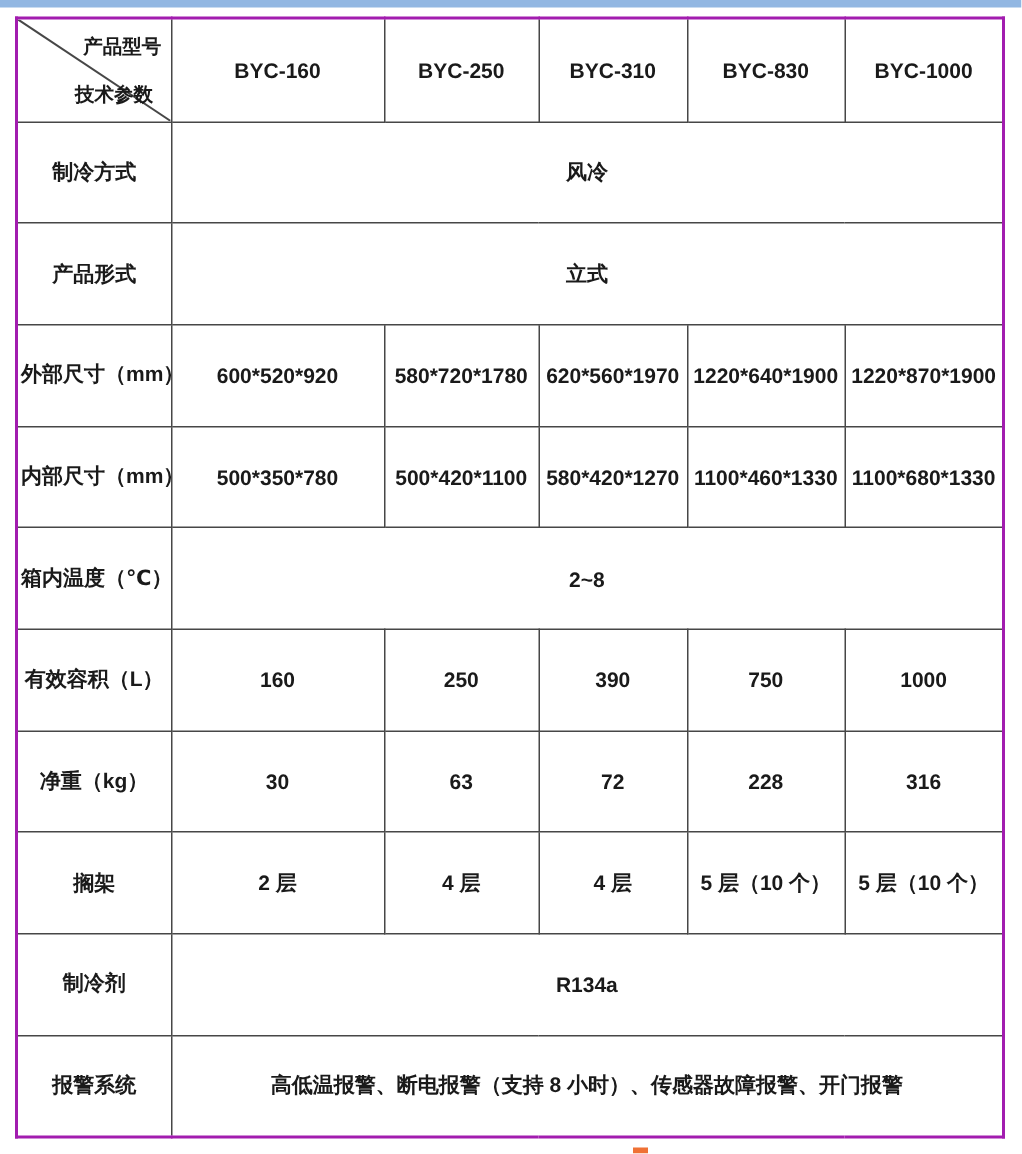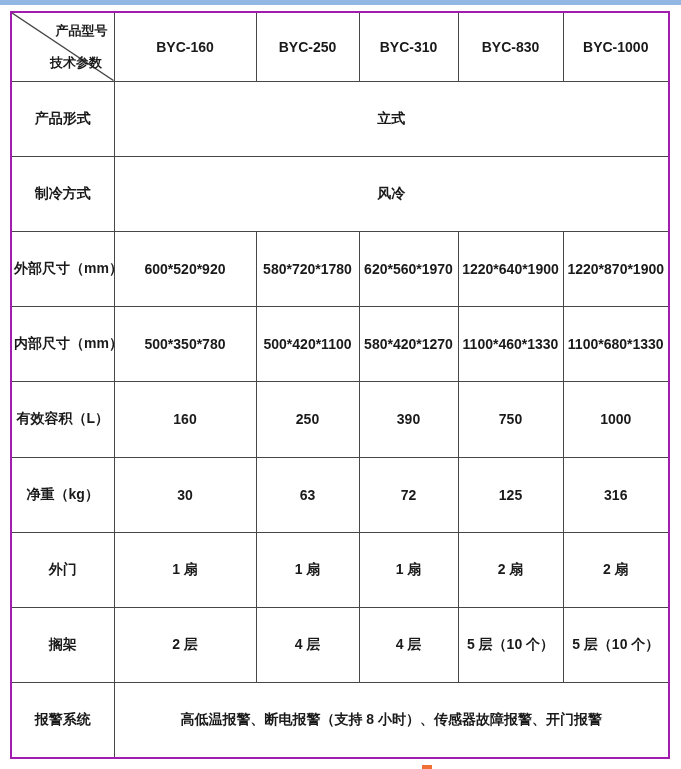--- a/index.html
+++ b/index.html
@@ -103,74 +103,74 @@
         </td>
         <td>BYC-160</td>
         <td>BYC-250</td>
         <td>BYC-310</td>
         <td>BYC-830</td>
         <td>BYC-1000</td>
       </tr>
     </thead>
     <tbody>
       <tr>
+        <td>制冷方式</td>
+        <td colspan="5">风冷</td>
+      </tr>
+      <tr>
         <td>产品形式</td>
         <td colspan="5">立式</td>
-      </tr>
-      <tr>
-        <td>制冷方式</td>
-        <td colspan="5">风冷</td>
       </tr>
       <tr>
         <td>外部尺寸（mm）</td>
         <td>600*520*920</td>
         <td>580*720*1780</td>
         <td>620*560*1970</td>
         <td>1220*640*1900</td>
         <td>1220*870*1900</td>
       </tr>
       <tr>
         <td>内部尺寸（mm）</td>
         <td>500*350*780</td>
         <td>500*420*1100</td>
         <td>580*420*1270</td>
         <td>1100*460*1330</td>
         <td>1100*680*1330</td>
       </tr>
       <tr>
+        <td>箱内温度（℃）</td>
+        <td colspan="5">2~8</td>
+      </tr>
+      <tr>
         <td>有效容积（L）</td>
         <td>160</td>
         <td>250</td>
         <td>390</td>
         <td>750</td>
         <td>1000</td>
       </tr>
       <tr>
         <td>净重（kg）</td>
         <td>30</td>
         <td>63</td>
         <td>72</td>
-        <td>125</td>
+        <td>228</td>
         <td>316</td>
-      </tr>
-      <tr>
-        <td>外门</td>
-        <td>1 扇</td>
-        <td>1 扇</td>
-        <td>1 扇</td>
-        <td>2 扇</td>
-        <td>2 扇</td>
       </tr>
       <tr>
         <td>搁架</td>
         <td>2 层</td>
         <td>4 层</td>
         <td>4 层</td>
         <td>5 层（10 个）</td>
         <td>5 层（10 个）</td>
+      </tr>
+      <tr>
+        <td>制冷剂</td>
+        <td colspan="5">R134a</td>
       </tr>
       <tr>
         <td>报警系统</td>
         <td colspan="5">高低温报警、断电报警（支持 8 小时）、传感器故障报警、开门报警</td>
       </tr>
     </tbody>
   </table>
 
   <div class="stray-mark"></div>
 </div>

